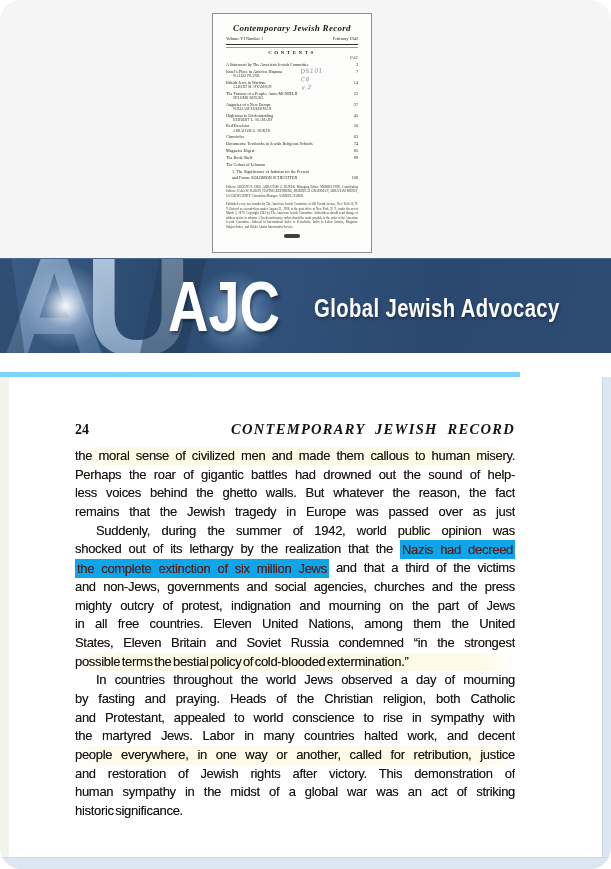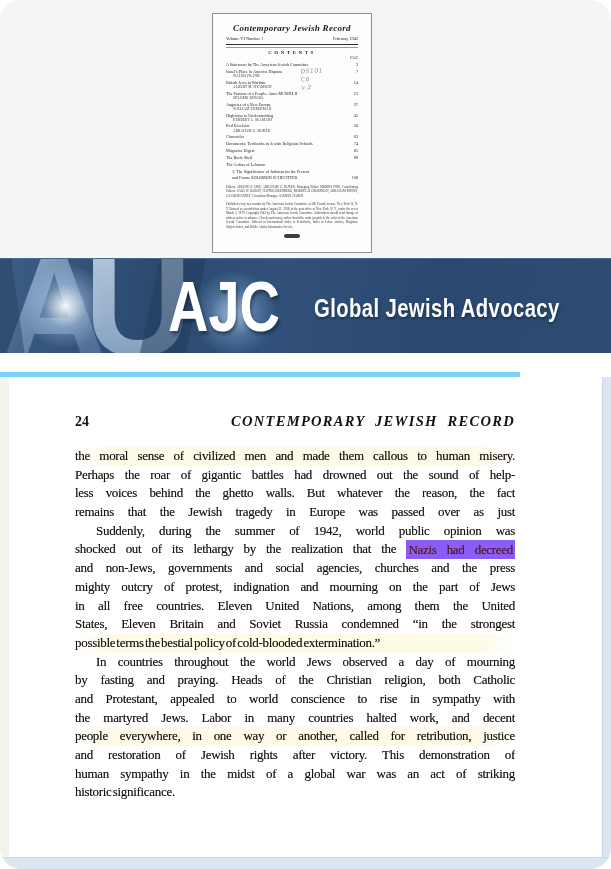--- a/index.html
+++ b/index.html
@@ -45,30 +45,30 @@
 
   
   .pagebar{position:absolute;left:0;top:372px;width:520px;height:25px;background:#7dd3fc;box-sizing:border-box;
            border-bottom:1px solid #c2d1e3;color:#333;font-size:13px;padding:4px 0 0 9px;}
 
   
   .docarea{position:absolute;left:0;top:377px;width:611px;height:492px;background:#fff;}
   .edge-left{position:absolute;left:0;top:0;bottom:0;width:9px;background:#f0f4ec;}
   .edge-right{position:absolute;right:0;top:0;bottom:0;width:8px;background:#dce6f2;border-left:1px solid #cbd8e8;}
   .edge-bottom{position:absolute;left:0;right:0;bottom:0;height:11px;background:#dce6f2;border-top:1px solid #cbd8e8;}
-  .scan-header{position:absolute;left:75px;top:36px;width:440px;display:flex;justify-content:space-between;align-items:baseline;text-align:right;}
+  .scan-header{position:absolute;left:75px;top:44px;width:440px;display:flex;justify-content:space-between;align-items:baseline;text-align:right;}
   .pg{font:bold 14px "Liberation Serif",serif;color:#121212;}
   .rt{font:italic 600 14.5px "Liberation Serif",serif;letter-spacing:1.3px;word-spacing:5px;color:#121212;}
-  .scan-body{position:absolute;left:75px;top:70px;width:440px;font-family:Liberation Serif, serif;font-size:13px;
+  .scan-body{position:absolute;left:75px;top:70px;width:440px;font-family:Liberation Sans, sans-serif;font-size:13px;
              color:#171310;letter-spacing:-.3px;word-spacing:-1.8px;text-shadow:0 0 .4px rgba(25,18,10,.5);}
   .sline{height:18.7px;line-height:18.7px;text-align:justify;text-align-last:justify;overflow:hidden;}
   .sline.end{text-align-last:left;}
   .sline.ind{text-indent:21px;}
   .sline.tint{background:linear-gradient(90deg,rgba(252,246,213,0) 0%,rgba(252,246,213,.55) 8%,rgba(252,246,213,.55) 92%,rgba(252,246,213,0) 100%);}
-  .hl{background:#8b5cf6;color:#5e1a14;padding:1.5px 2px 2.5px 2px;}
+  .hl{background:#0ea5e9;color:#5e1a14;padding:1.5px 2px 2.5px 2px;}
 </style>
 </head>
 <body>
 
 <div class="stage">
 
   <div class="top-area">
     <div class="thumb">
       <div class="t-title">Contemporary Jewish Record</div>
       <div class="t-volrow">
@@ -176,20 +176,21 @@
       <span class="pg">24</span>
       <span class="rt">CONTEMPORARY JEWISH RECORD</span>
     </div>
     <div class="scan-body" id="scan-body">
         <div class="sline tint"><span>the moral sense of civilized men and made them callous to human misery.</span></div>
         <div class="sline"><span>Perhaps the roar of gigantic battles had drowned out the sound of help-</span></div>
         <div class="sline"><span>less voices behind the ghetto walls.  But whatever the reason, the fact</span></div>
         <div class="sline"><span>remains that the Jewish tragedy in Europe was passed over as just</span></div>
         <div class="sline ind"><span>Suddenly, during the summer of 1942, world public opinion was</span></div>
         <div class="sline"><span>shocked out of its lethargy by the realization that the </span><span class="hl">Nazis had decreed</span></div>
+        <div class="sline"><span class="hl">the complete extinction of six million Jews</span><span> and that a third of the victims</span></div>
         <div class="sline"><span>and non-Jews, governments and social agencies, churches and the press</span></div>
         <div class="sline"><span>mighty outcry of protest, indignation and mourning on the part of Jews</span></div>
         <div class="sline"><span>in all free countries.  Eleven United Nations, among them the United</span></div>
         <div class="sline"><span>States, Eleven Britain and Soviet Russia condemned “in the strongest</span></div>
         <div class="sline end tint"><span>possible terms the bestial policy of cold-blooded extermination.”</span></div>
         <div class="sline ind"><span>In countries throughout the world Jews observed a day of mourning</span></div>
         <div class="sline"><span>by fasting and praying.  Heads of the Christian religion, both Catholic</span></div>
         <div class="sline"><span>and Protestant, appealed to world conscience to rise in sympathy with</span></div>
         <div class="sline"><span>the martyred Jews.  Labor in many countries halted work, and decent</span></div>
         <div class="sline tint"><span>people everywhere, in one way or another, called for retribution, justice</span></div>

